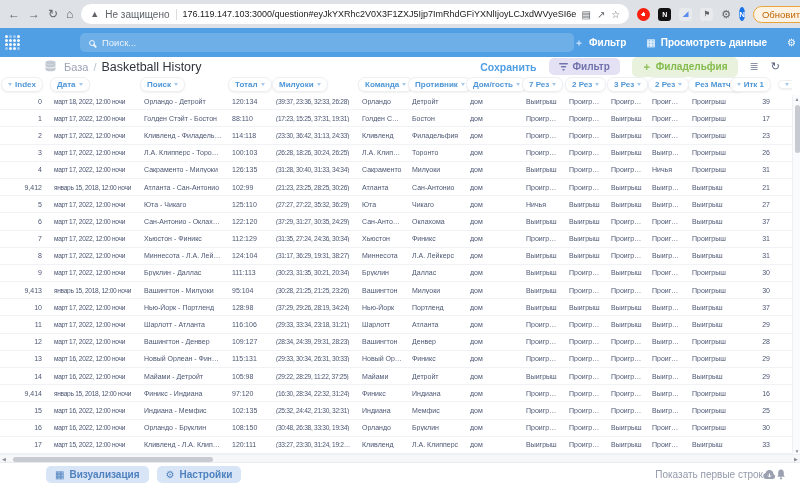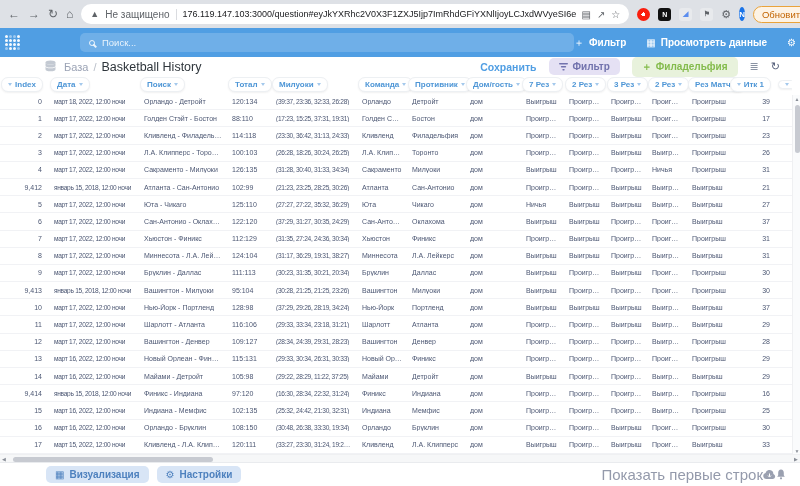--- a/index.html
+++ b/index.html
@@ -71,21 +71,21 @@
   .vthumb { position:absolute; top:10px; left:1.5px; width:5px; height:48px; background:#C7CAD1; border-radius:3px; }
   .hscroll { position:absolute; left:0; top:454px; width:800px; height:8px; background:#F6F7F8; border-top:1px solid #EFF0F2; }
   .hscroll .arr { position:absolute; top:0; width:8px; height:8px; color:#8A8F98; font-size:5px; text-align:center; line-height:8px; }
   .hscroll .arr.right { right:0; }
   .hthumb { position:absolute; left:13px; top:1.5px; width:200px; height:5px; background:#C7CAD1; border-radius:3px; }
 
   
   .footer { position:absolute; left:0; top:462px; width:800px; height:24px; background:#fff; border-top:1px solid #E9EBEE; display:flex; align-items:center; padding:0 14px; gap:8px; }
   .foot-btn { display:flex; align-items:center; gap:5px; background:#D8E5F6; color:#4E81BE; font-weight:bold; font-size:10px; border:none; border-radius:5px; padding:3px 9px; white-space:nowrap; }
   .foot-btn .glyph { font-size:10px; font-weight:normal; }
-  .foot-right { margin-left:auto; display:flex; align-items:center; gap:0; color:#949AAB; font-size:15px; white-space:nowrap; }
+  .foot-right { margin-left:auto; display:flex; align-items:center; gap:0; color:#949AAB; font-size:10px; white-space:nowrap; }
 </style>
 </head>
 <body>
 
 <div class="stage">
 
   <div class="browser-bar">
     <span class="bicon">←</span>
     <span class="bicon">→</span>
     <span class="bicon">↻</span>

